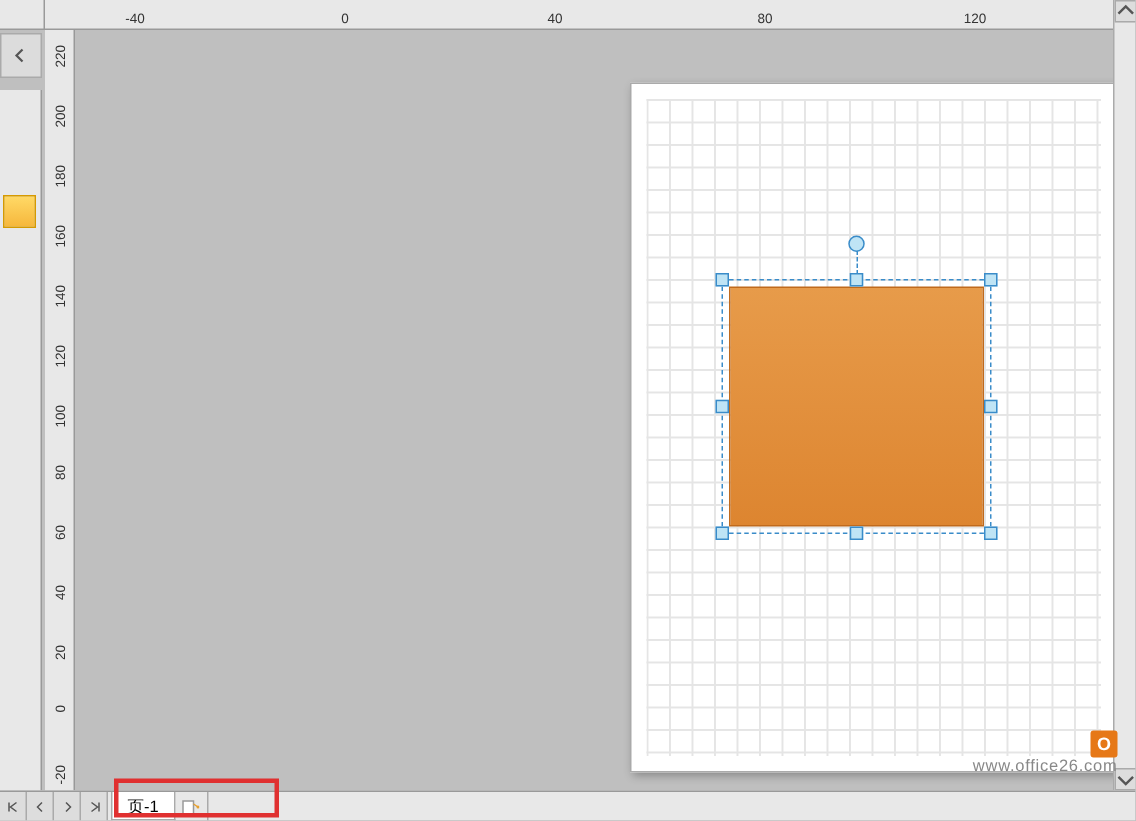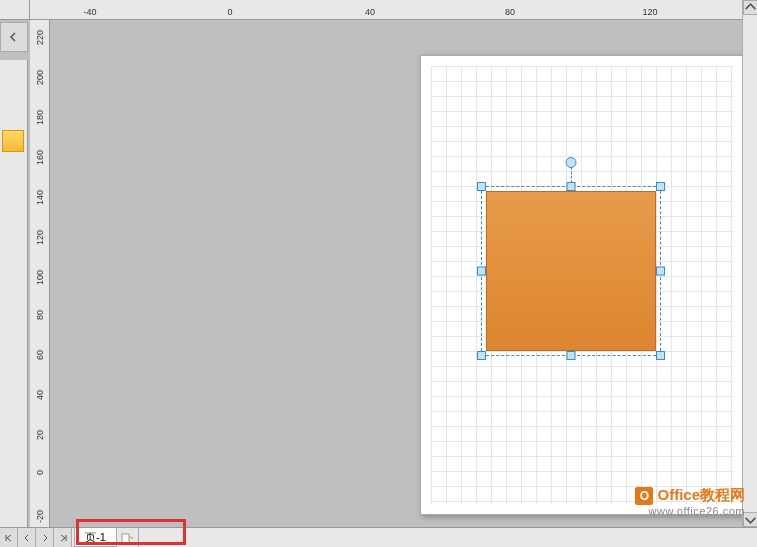--- a/index.html
+++ b/index.html
@@ -316,16 +316,15 @@
       <circle cx="11" cy="6" r="1" fill="#e6a030"></circle>
     </svg>
   </div>
 </div>
 
 <div class="highlight-box"></div>
 
 <div class="watermark">
   <div class="wm-line1">
     <span class="wm-logo">O</span>
-    <span>Office教程网</span>
   </div>
   <div class="wm-line2">www.office26.com</div>
 </div>
 
 </body></html>

